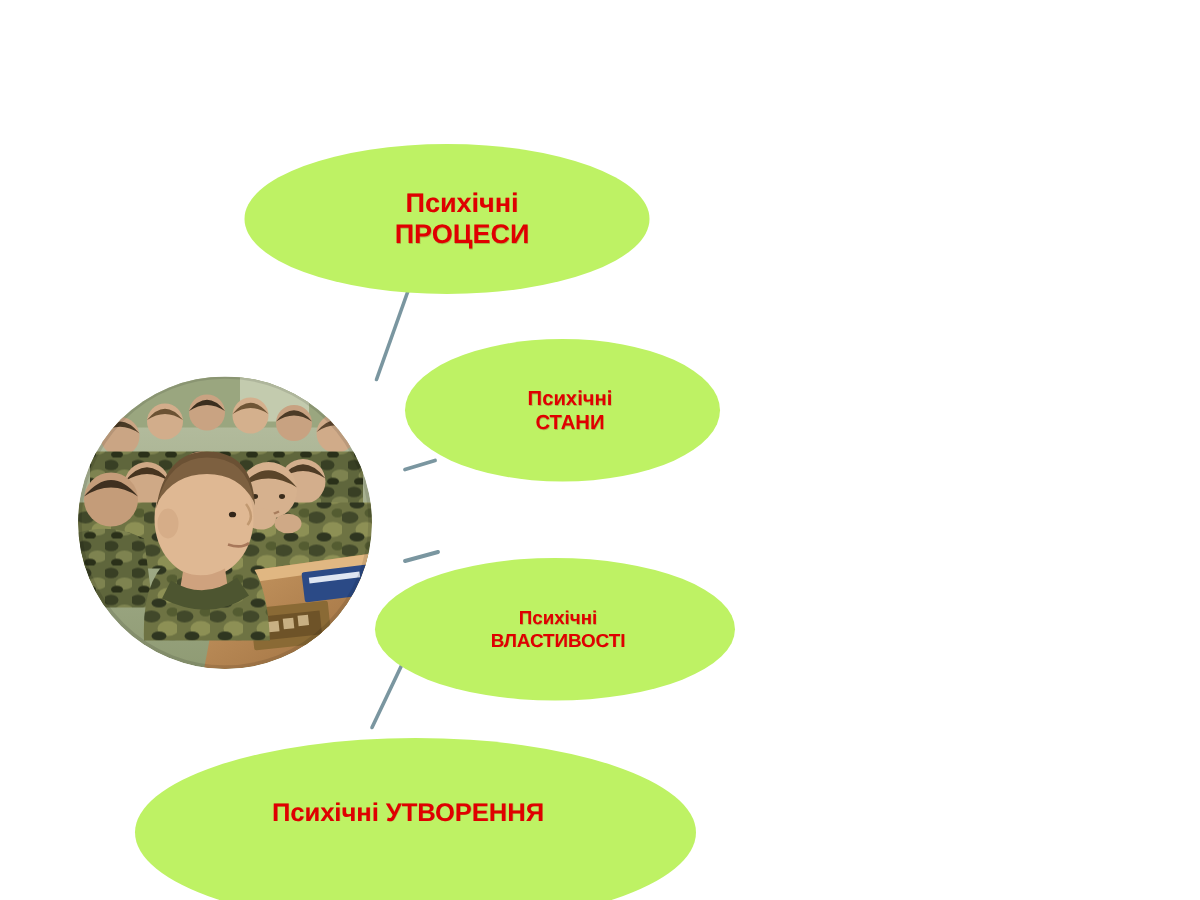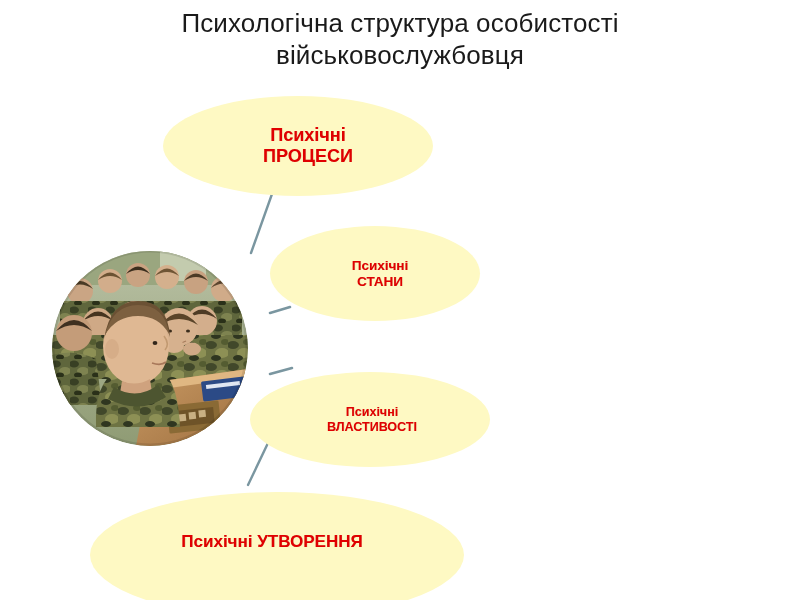--- a/index.html
+++ b/index.html
@@ -41,21 +41,21 @@
     left: 0;
     top: 0;
     width: 800px;
     height: 600px;
     pointer-events: none;
   }
 
   
   .node {
     position: absolute;
-    background: #fef9c3;
+    background: #bef264;
     border-radius: 50%;
     display: flex;
     align-items: center;
     justify-content: center;
     box-sizing: border-box;
   }
   .node-label {
     color: #e00000;
     font-weight: bold;
     text-align: center;
@@ -106,24 +106,20 @@
     border-radius: 50%;
     overflow: hidden;
   }
   #photo svg { display: block; }
 </style>
 </head>
 <body>
 
 <div id="slide">
 
-  <div class="slide-title">
-    <span class="t-line">Психологічна структура особистості</span>
-    <span class="t-line">військовослужбовця</span>
-  </div>
 
   <svg class="connectors" viewBox="0 0 800 600" width="800" height="600" xmlns="http://www.w3.org/2000/svg">
     <line x1="272" y1="194" x2="251" y2="253" stroke="#7a96a0" stroke-width="2.4" stroke-linecap="round"></line>
     <line x1="290" y1="307" x2="270" y2="313" stroke="#7a96a0" stroke-width="2.6" stroke-linecap="round"></line>
     <line x1="292" y1="368" x2="270" y2="374" stroke="#7a96a0" stroke-width="2.6" stroke-linecap="round"></line>
     <line x1="268" y1="443" x2="248" y2="485" stroke="#7a96a0" stroke-width="2.4" stroke-linecap="round"></line>
   </svg>
 
   <div class="node" id="node-processes">
     <span class="node-label">Психічні

